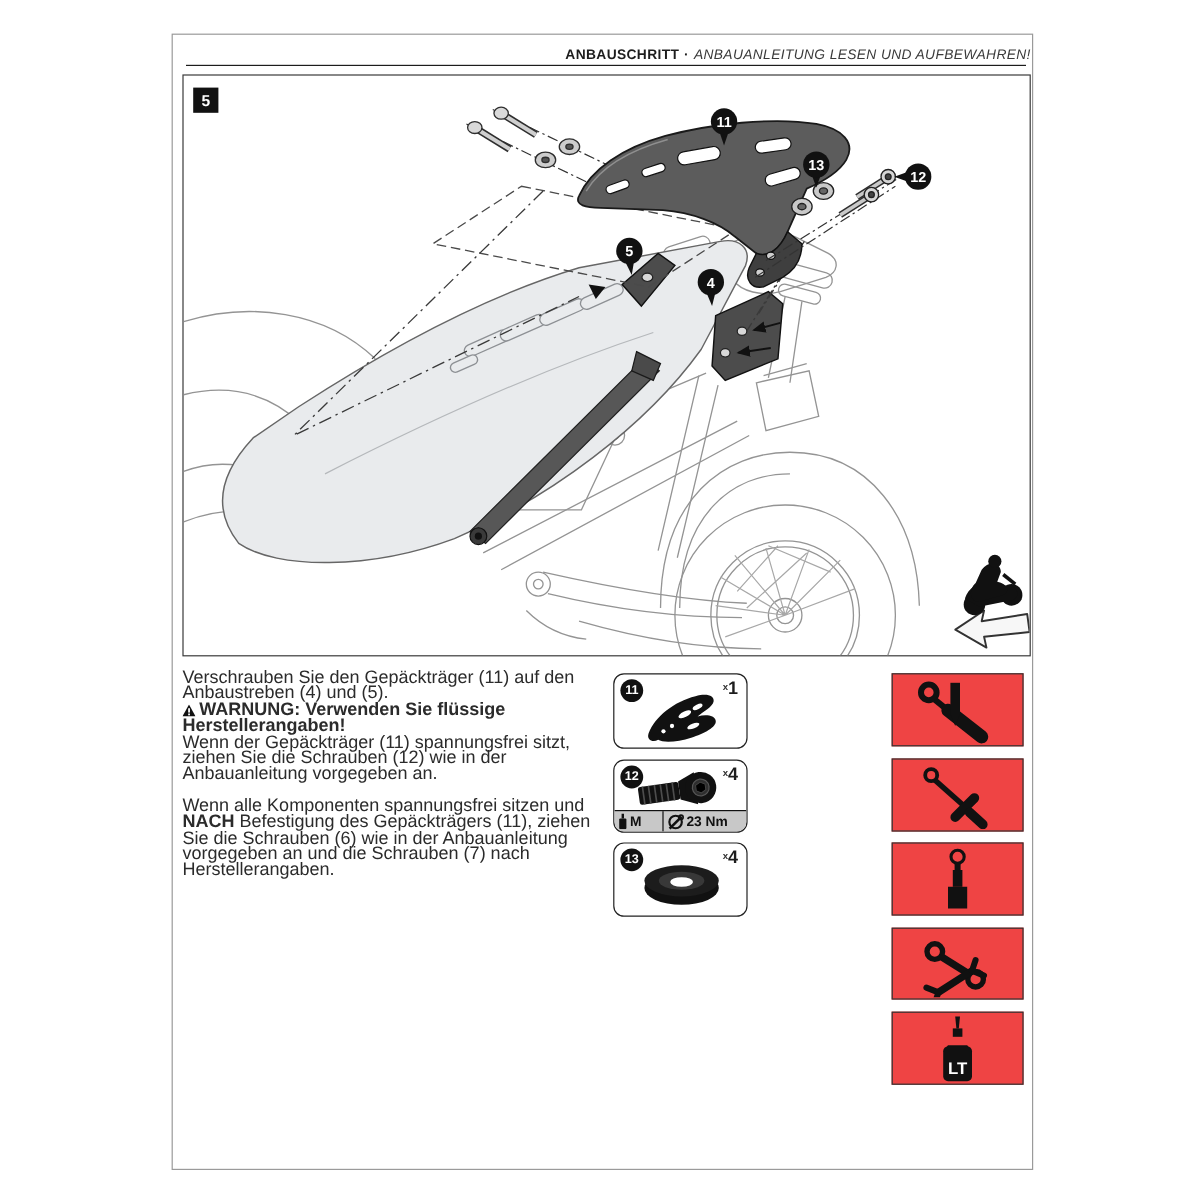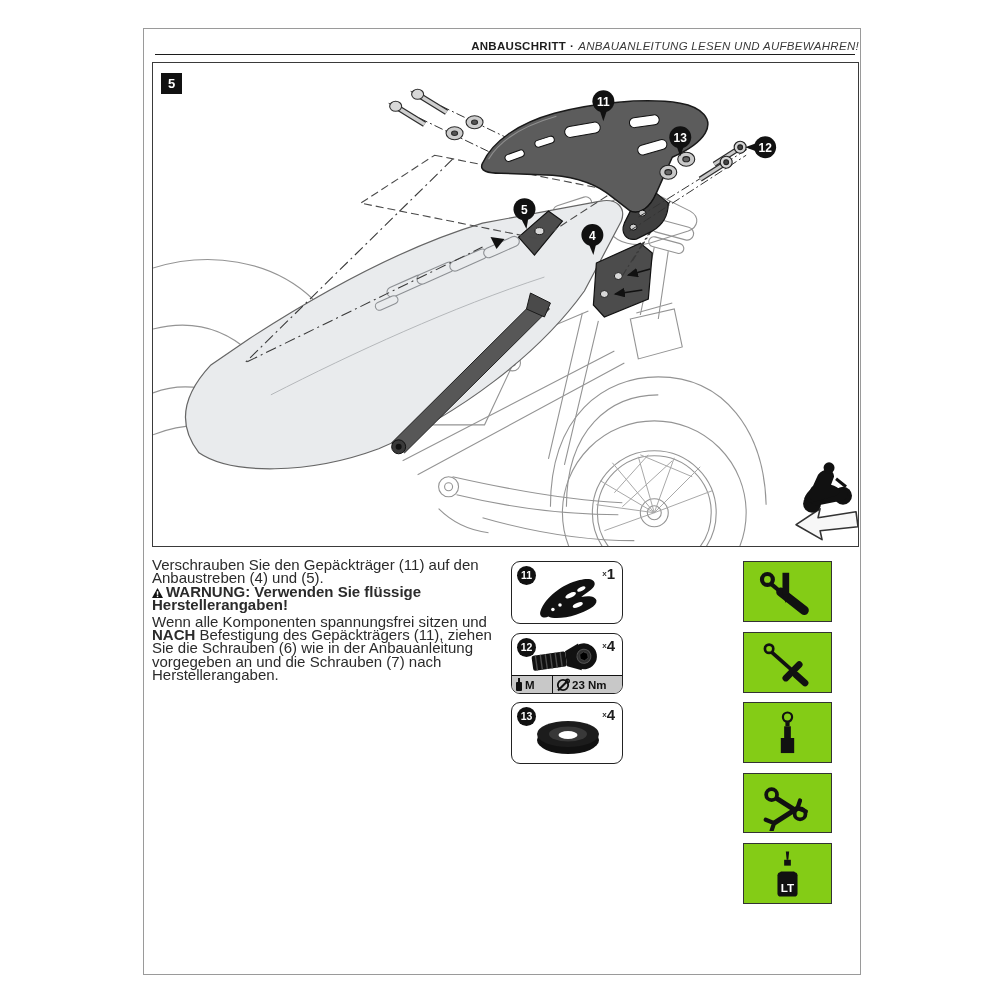--- a/index.html
+++ b/index.html
@@ -14,36 +14,36 @@
   #header-title .i { font-style:italic; color:#3a3a3a; }
   #header-rule { left:155px; top:54px; width:700px; border-top:1.6px solid #1c1c1c; height:0; }
 
   
   #draw-frame { left:152px; top:62px; width:707px; height:485px; border:1.2px solid #3a3a3a; background:#fff; overflow:hidden; }
   #step-badge { left:8px; top:10px; width:21px; height:21px; background:#111; color:#fff; font-weight:bold; font-size:13px; text-align:center; line-height:21px; }
 
   
   #instructions { left:152px; top:558px; width:358px; font-size:15px; line-height:13.4px; color:#2b2b2b; }
   #instructions .bold { font-weight:bold; }
-  #instructions p+p { margin-top:3px; }
+  #instructions p+p { margin-top:13px; }
   .warn-icn { display:inline-block; vertical-align:-1px; margin-right:3px; }
 
   
   .part-box { left:511px; width:112px; border:1.8px solid #222; border-radius:9px; background:#fff; overflow:hidden; }
   .part-badge { left:5px; top:4px; width:19px; height:19px; border-radius:50%; background:#111; color:#fff; font-size:10.5px; font-weight:bold; text-align:center; line-height:19px; }
   .qty { right:7px; top:3px; font-weight:bold;text-align:right; }
   .qty .qx { font-size:8px; color:#333; vertical-align:3px; }
   .qty .qn { font-size:15px; }
   .torque-strip { left:0; right:0; bottom:0; height:18px; background:#c8c8c8; border-top:1.6px solid #111; display:flex; }
   .t-cell { display:flex; align-items:center; gap:2px; padding:0 3px; font-size:11.5px; font-weight:bold; color:#111; }
   .t-cell.left { width:41px; border-right:1.6px solid #111; }
   .t-cell.right { flex:1; }
 
   
-  .tool-box { left:743px; width:89px; border:1.4px solid #333; background:#84cc16; display:flex; align-items:center; justify-content:center; }
+  .tool-box { left:743px; width:110px; border:1.4px solid #333; background:#ef4444; display:flex; align-items:center; justify-content:center; }
 
   svg { display:block; }
   .balloon-txt { font:bold 12px "Liberation Sans", sans-serif; fill:#fff; }
   .lt-txt { font:bold 14px "Liberation Sans", sans-serif; fill:#fff; }
 </style>
 </head>
 <body>
 
 <div class="abs" id="page-frame"></div>
 
@@ -237,20 +237,21 @@
 <div class="abs" id="instructions">
   <p>
     <span>Verschrauben Sie den Gepäckträger (11) auf den Anbaustreben (4) und (5).</span><br>
     <span class="bold">
       <svg class="warn-icn" width="11" height="10" viewBox="0 0 11 10">
           <polygon points="5.5,0 11,10 0,10" fill="#111"></polygon>
           <rect x="4.8" y="3.2" width="1.5" height="3.6" fill="#fff"></rect>
           <rect x="4.8" y="7.6" width="1.5" height="1.5" fill="#fff"></rect>
         </svg><span>WARNUNG: Verwenden Sie flüssige Herstellerangaben!</span>
     </span><br>
+    <span>Wenn der Gepäckträger (11) spannungsfrei sitzt, ziehen Sie die Schrauben (12) wie in der Anbauanleitung vorgegeben an.</span>
   </p>
   <p>
     <span>Wenn alle Komponenten spannungsfrei sitzen und </span><span class="bold">NACH</span><span> Befestigung des Gepäckträgers (11), ziehen Sie die Schrauben (6) wie in der Anbauanleitung vorgegeben an und die Schrauben (7) nach Herstellerangaben.</span>
   </p>
 </div>
 
 <div class="abs part-box" style="top:561px;height:63px;">
   <div class="abs part-badge">11</div>
   <div class="abs qty"><span class="qx">x</span><span class="qn">1</span></div>
   <svg class="abs" style="left:16px;top:10px;" width="80" height="50" viewBox="0 0 90 56">

